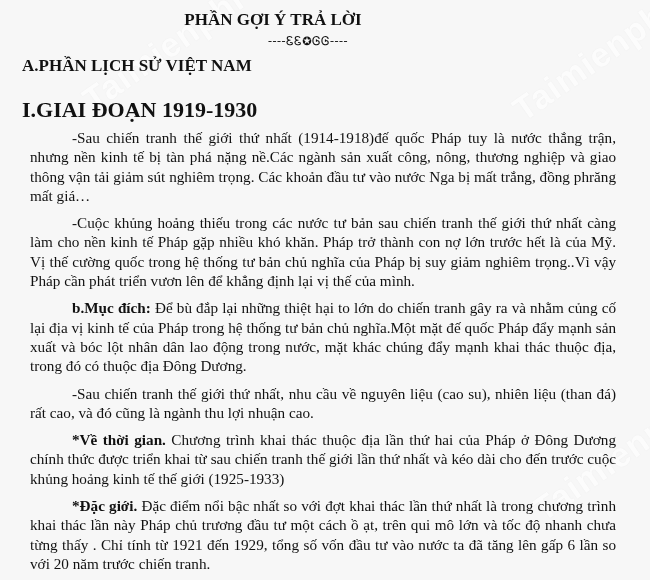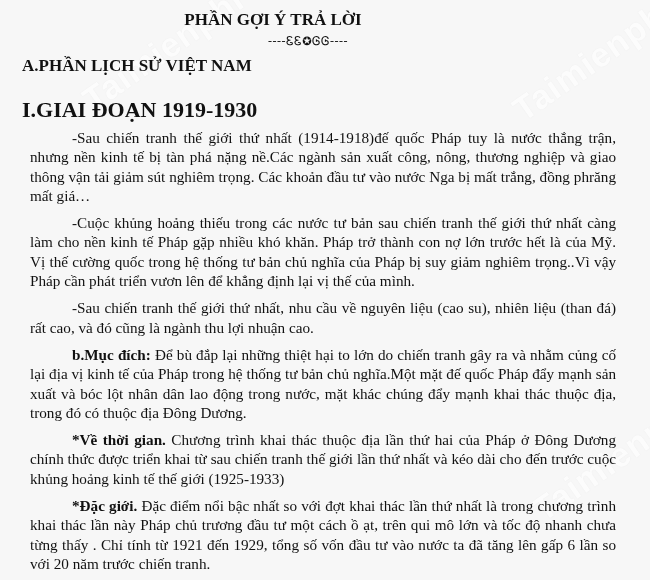--- a/index.html
+++ b/index.html
@@ -52,20 +52,20 @@
 
   <div class="title">PHẦN GỢI Ý TRẢ LỜI</div>
   <div class="ornament">----<span>ᏋᏋ✪ᎶᎶ</span>----</div>
 
   <div class="content">
     <div class="h1">A.PHẦN LỊCH SỬ VIỆT NAM</div>
     <div class="h2">I.GIAI ĐOẠN 1919-1930</div>
 
     <p>-Sau chiến tranh thế giới thứ nhất (1914-1918)đế quốc Pháp tuy là nước thắng trận, nhưng nền kinh tế bị tàn phá nặng nề.Các ngành sản xuất công, nông, thương nghiệp và giao thông vận tải giảm sút nghiêm trọng. Các khoản đầu tư vào nước Nga bị mất trắng, đồng phrăng mất giá…</p>
     <p>-Cuộc khủng hoảng thiếu trong các nước tư bản sau chiến tranh thế giới thứ nhất càng làm cho nền kinh tế Pháp gặp nhiều khó khăn. Pháp trở thành con nợ lớn trước hết là của Mỹ. Vị thế cường quốc trong hệ thống tư bản chủ nghĩa của Pháp bị suy giảm nghiêm trọng..Vì vậy Pháp cần phát triển vươn lên để khẳng định lại vị thế của mình.</p>
+    <p><span class="b">b.Mục đích:</span><span> Để bù đắp lại những thiệt hại to lớn do chiến tranh gây ra và nhằm củng cố lại địa vị kinh tế của Pháp trong hệ thống tư bản chủ nghĩa.Một mặt đế quốc Pháp đẩy mạnh sản xuất và bóc lột nhân dân lao động trong nước, mặt khác chúng đẩy mạnh khai thác thuộc địa, trong đó có thuộc địa Đông Dương.</span></p>
+
     <p>-Sau chiến tranh thế giới thứ nhất, nhu cầu về nguyên liệu (cao su), nhiên liệu (than đá) rất cao, và đó cũng là ngành thu lợi nhuận cao.</p>
-
-    <p><span class="b">b.Mục đích:</span><span> Để bù đắp lại những thiệt hại to lớn do chiến tranh gây ra và nhằm củng cố lại địa vị kinh tế của Pháp trong hệ thống tư bản chủ nghĩa.Một mặt đế quốc Pháp đẩy mạnh sản xuất và bóc lột nhân dân lao động trong nước, mặt khác chúng đẩy mạnh khai thác thuộc địa, trong đó có thuộc địa Đông Dương.</span></p>
 
     <p><span class="b">*Về thời gian.</span><span> Chương trình khai thác thuộc địa lần thứ hai của Pháp ở Đông Dương chính thức được triển khai từ sau chiến tranh thế giới lần thứ nhất và kéo dài cho đến trước cuộc khủng hoảng kinh tế thế giới (1925-1933)</span></p>
     <p><span class="b">*Đặc giới.</span><span> Đặc điểm nổi bậc nhất so với đợt khai thác lần thứ nhất là trong chương trình khai thác lần này Pháp chủ trương đầu tư một cách ồ ạt, trên qui mô lớn và tốc độ nhanh chưa từng thấy . Chỉ tính từ 1921 đến 1929, tổng số vốn đầu tư vào nước ta  đã tăng lên gấp 6 lần so với 20 năm trước chiến tranh.</span></p>
   </div>
 </div>
 
 </body></html>

